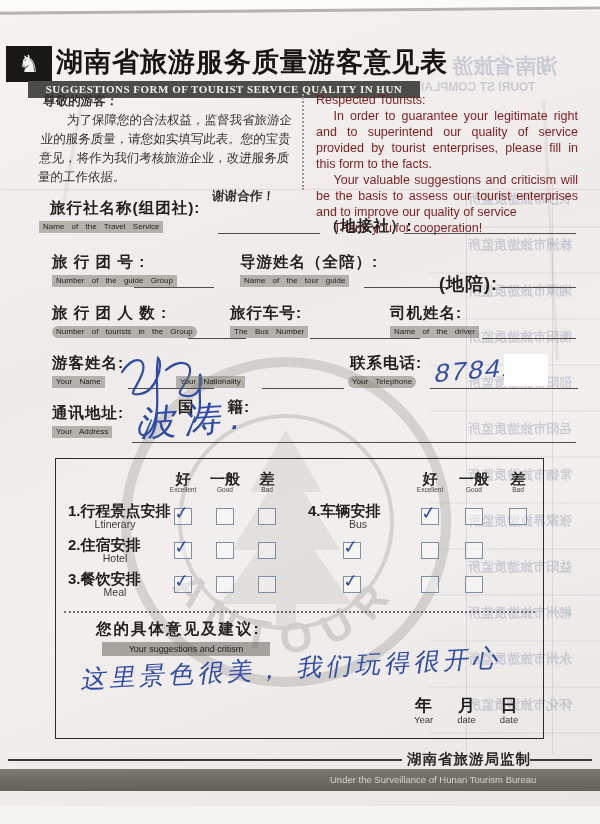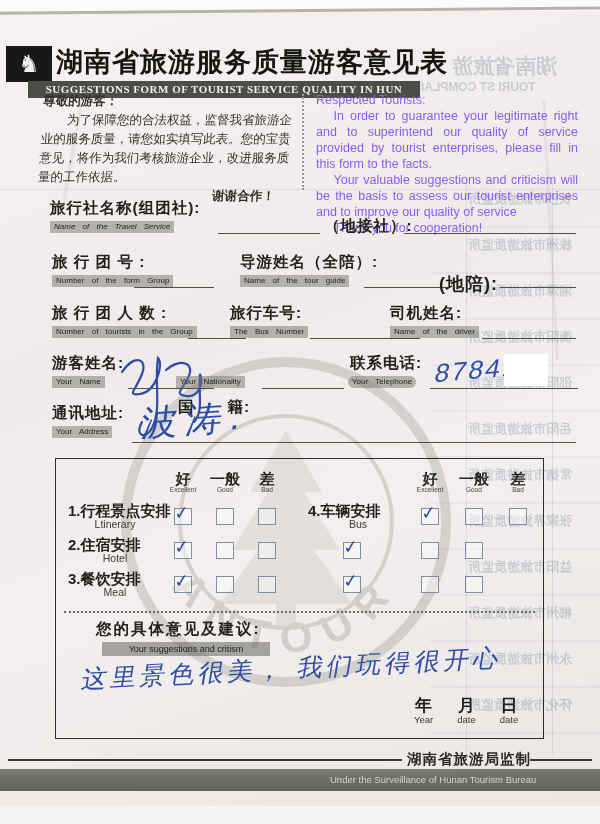--- a/index.html
+++ b/index.html
@@ -28,21 +28,21 @@
             color:#efefe9;font-family:"Liberation Serif",serif;font-weight:bold;font-size:11px;
             line-height:17px;text-align:center;letter-spacing:.5px;white-space:nowrap;}
   
   .intro-cn{position:absolute;left:40px;top:92px;width:252px;font-size:12.5px;line-height:19px;
             color:#33302c;transform:skewX(-4deg);}
   .intro-cn .salut{font-weight:bold;}
   .intro-cn .body{text-indent:2em;}
   .intro-cn .closing{text-align:right;padding-right:14px;font-weight:bold;}
   .intro-divider{position:absolute;left:302px;top:94px;height:96px;border-left:2px dotted #9a9a94;}
   .intro-en{position:absolute;left:316px;top:92px;width:262px;font-size:12.5px;line-height:16px;
-            color:#8b5cf6;text-align:justify;}
+            color:#7f1d1d;text-align:justify;}
   .intro-en p{margin:0;text-indent:1.4em;}
   .intro-en .salut{text-indent:0;}
   
   .cnlab{position:absolute;font-size:15.5px;font-weight:bold;color:#23211e;white-space:nowrap;letter-spacing:1px;}
   .enbar{position:absolute;background:rgba(122,122,112,.52);color:#24241e;font-size:8px;
          padding:1px 4px;white-space:nowrap;word-spacing:5px;line-height:10px;}
   .uline{position:absolute;border-bottom:1.5px solid #524f48;height:0;}
   .hand{position:absolute;color:#2f4da8;white-space:nowrap;}
   .redact{position:absolute;background:#ffffff;}
   
@@ -132,36 +132,36 @@
   </div>
   <div class="intro-divider"></div>
   <div class="intro-en">
     <p class="salut">Respected Tourists:</p>
     <p>In order to guarantee your legitimate right and to superintend our quality of service provided by tourist enterprises, please fill in this form to the facts.</p>
     <p>Your valuable suggestions and criticism will be the basis to assess our tourist enterprises and to improve our quality of service</p>
     <p>Thank you for cooperation!</p>
   </div>
 
   <div class="cnlab" style="left:50px;top:198px;">旅行社名称(组团社):</div>
-  <div class="enbar" style="left:50px;top:221px;font-style:italic;">Name of the Travel Service</div>
+  <div class="enbar" style="left:39px;top:221px;">Name of the Travel Service</div>
   <div class="uline" style="left:218px;top:233px;width:102px;"></div>
   <div class="cnlab" style="left:324px;top:216px;">（地接社）:</div>
   <div class="uline" style="left:404px;top:233px;width:172px;"></div>
 
   <div class="cnlab" style="left:52px;top:252px;">旅 行 团 号 :</div>
-  <div class="enbar" style="left:52px;top:275px;">Number of the form Group</div>
+  <div class="enbar" style="left:52px;top:275px;">Number of the guide Group</div>
   <div class="uline" style="left:134px;top:287px;width:80px;"></div>
   <div class="cnlab" style="left:240px;top:252px;">导游姓名（全陪）:</div>
   <div class="enbar" style="left:240px;top:275px;">Name of the tour guide</div>
   <div class="uline" style="left:364px;top:287px;width:84px;"></div>
   <div class="cnlab" style="left:439px;top:272px;font-size:18px;">(地陪):</div>
   <div class="uline" style="left:500px;top:287px;width:76px;"></div>
 
   <div class="cnlab" style="left:52px;top:303px;">旅 行 团 人 数 :</div>
-  <div class="enbar" style="left:52px;top:326px;">Number of tourists in the Group</div>
+  <div class="enbar" style="left:52px;top:326px;border-radius:6px;">Number of tourists in the Group</div>
   <div class="uline" style="left:188px;top:338px;width:58px;"></div>
   <div class="cnlab" style="left:230px;top:303px;">旅行车号:</div>
   <div class="enbar" style="left:230px;top:326px;">The Bus Number</div>
   <div class="uline" style="left:310px;top:338px;width:110px;"></div>
   <div class="cnlab" style="left:390px;top:303px;">司机姓名:</div>
   <div class="enbar" style="left:390px;top:326px;">Name of the driver</div>
   <div class="uline" style="left:482px;top:338px;width:94px;"></div>
 
   <div class="cnlab" style="left:52px;top:353px;">游客姓名:</div>
   <div class="enbar" style="left:52px;top:376px;">Your Name</div>

